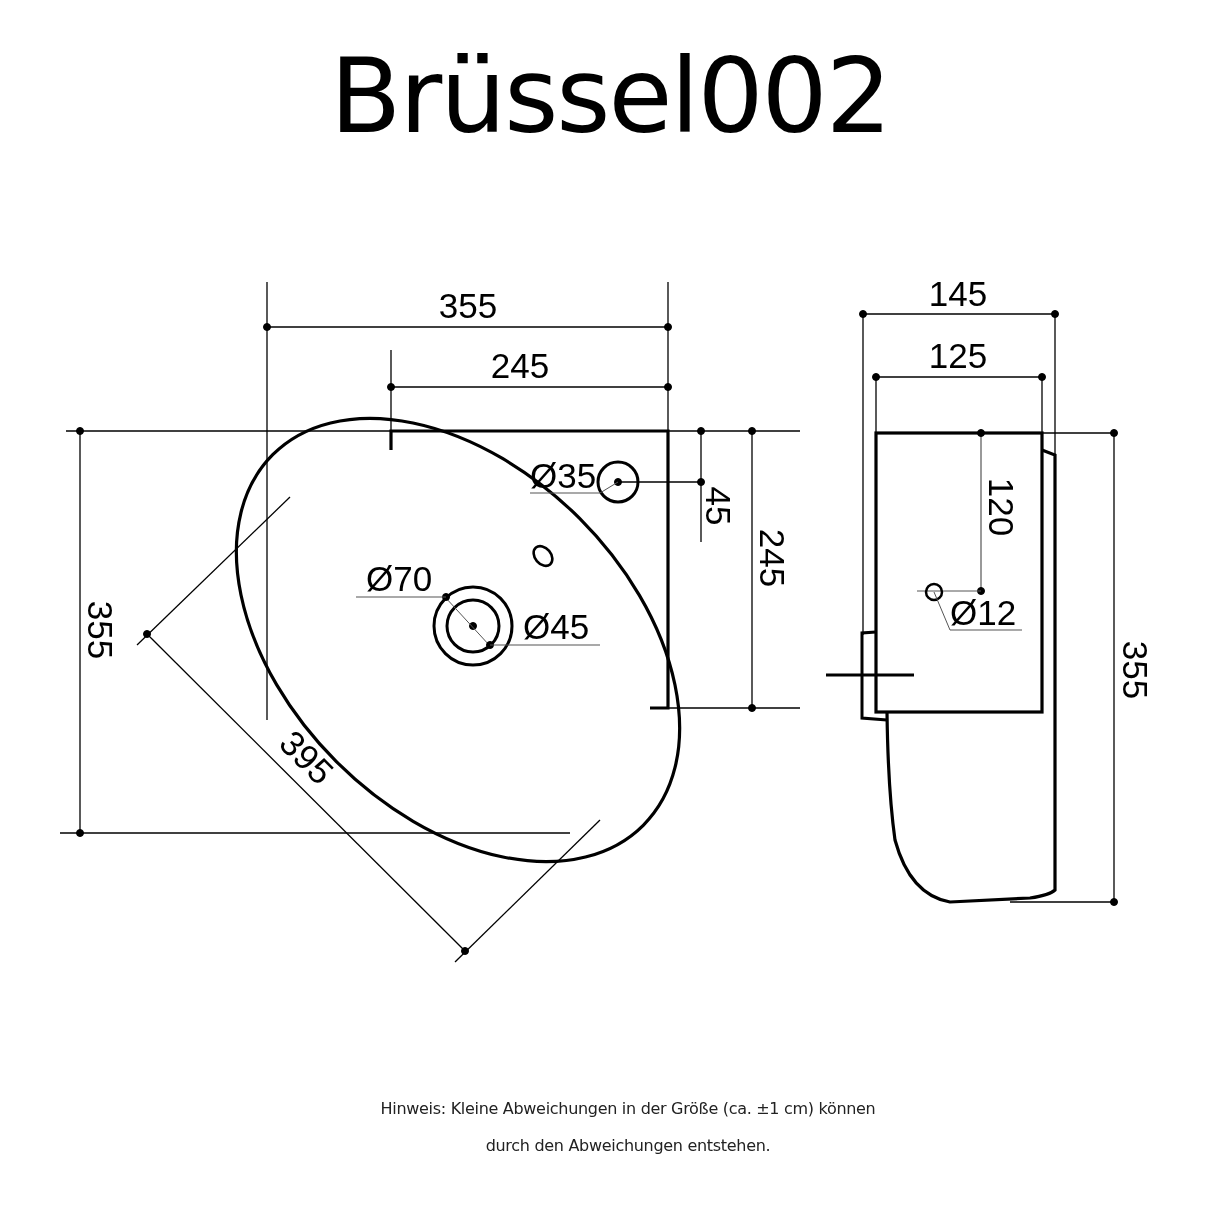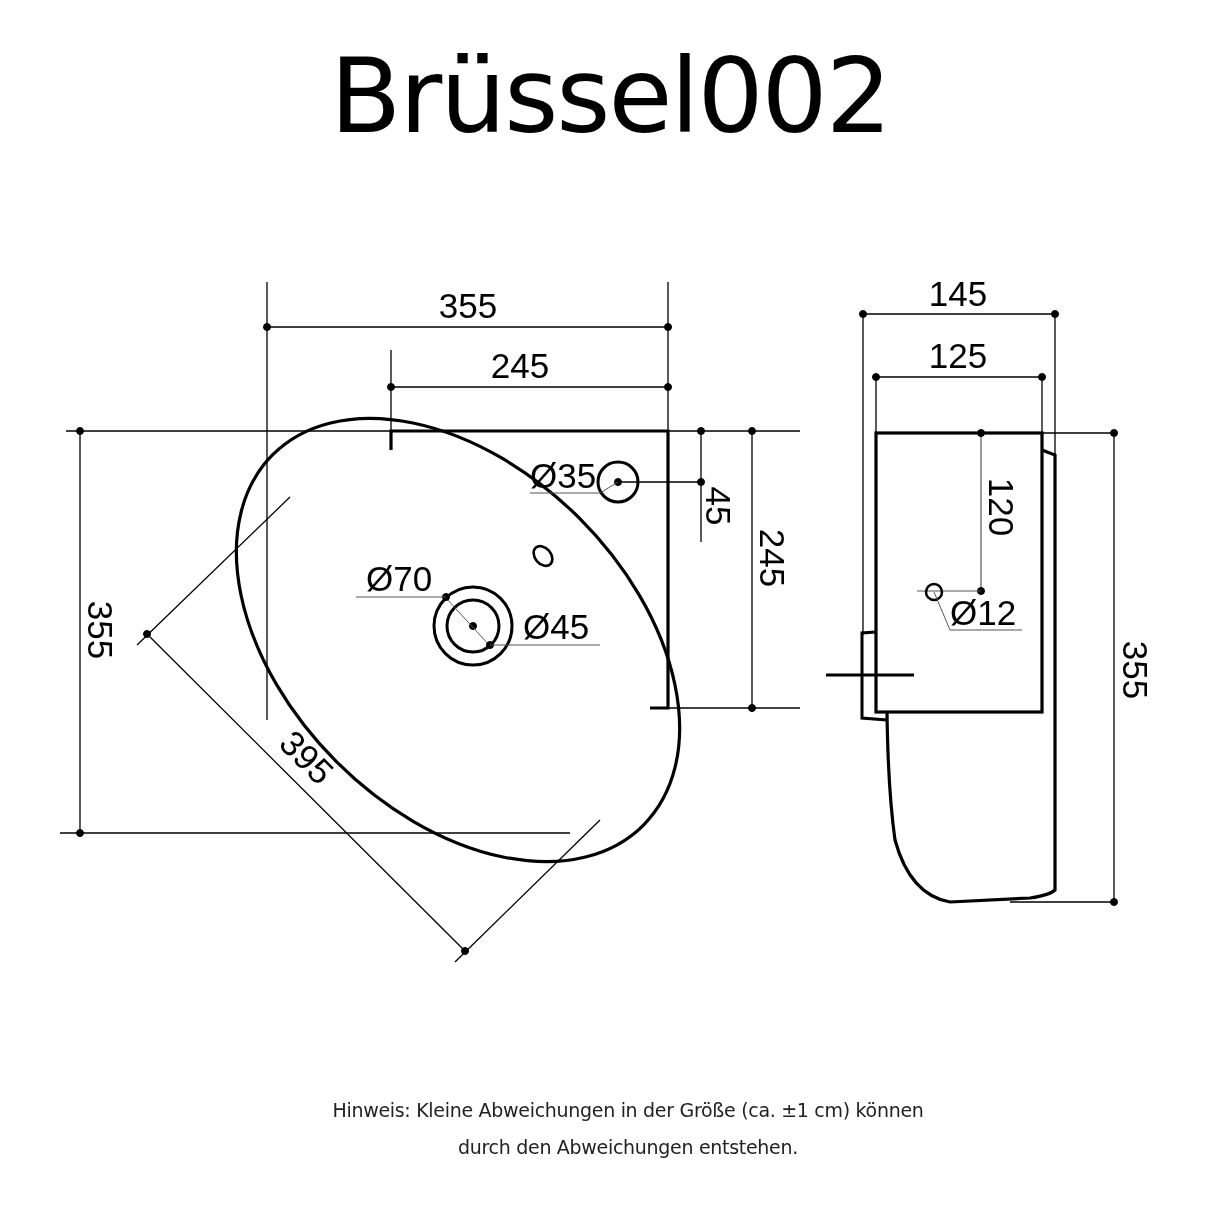--- a/index.html
+++ b/index.html
@@ -4,21 +4,21 @@
 <style>
   html, body { margin:0; padding:0; background:#ffffff; }
   body { width:1214px; height:1214px; position:relative; overflow:hidden;
          font-family:"Liberation Sans", sans-serif; color:#000; }
   .title { position:absolute; left:0; right:17px; top:44px; text-align:center;
            font-size:104px; font-family:"DejaVu Sans", sans-serif; font-weight:400;
            letter-spacing:-2px; line-height:1;margin-left:23px; }
   svg.drawing { position:absolute; left:0; top:0; }
   svg text { font-family:"Liberation Sans", sans-serif; font-size:35px; fill:#000; }
   .note { position:absolute; left:4px; right:0; text-align:center;
-          font-family:"DejaVu Sans", sans-serif; font-size:19px; color:#222;
+          font-family:"DejaVu Sans", sans-serif; font-size:16px; color:#222;
           letter-spacing:-0.3px;padding-left:38px; }
   .note.l1 { top:1099px; }
   .note.l2 { top:1136px; }
 </style>
 </head>
 <body>
 
 <div class="title">Brüssel002</div>
 
 <svg class="drawing" width="1214" height="1214" viewBox="0 0 1214 1214">

